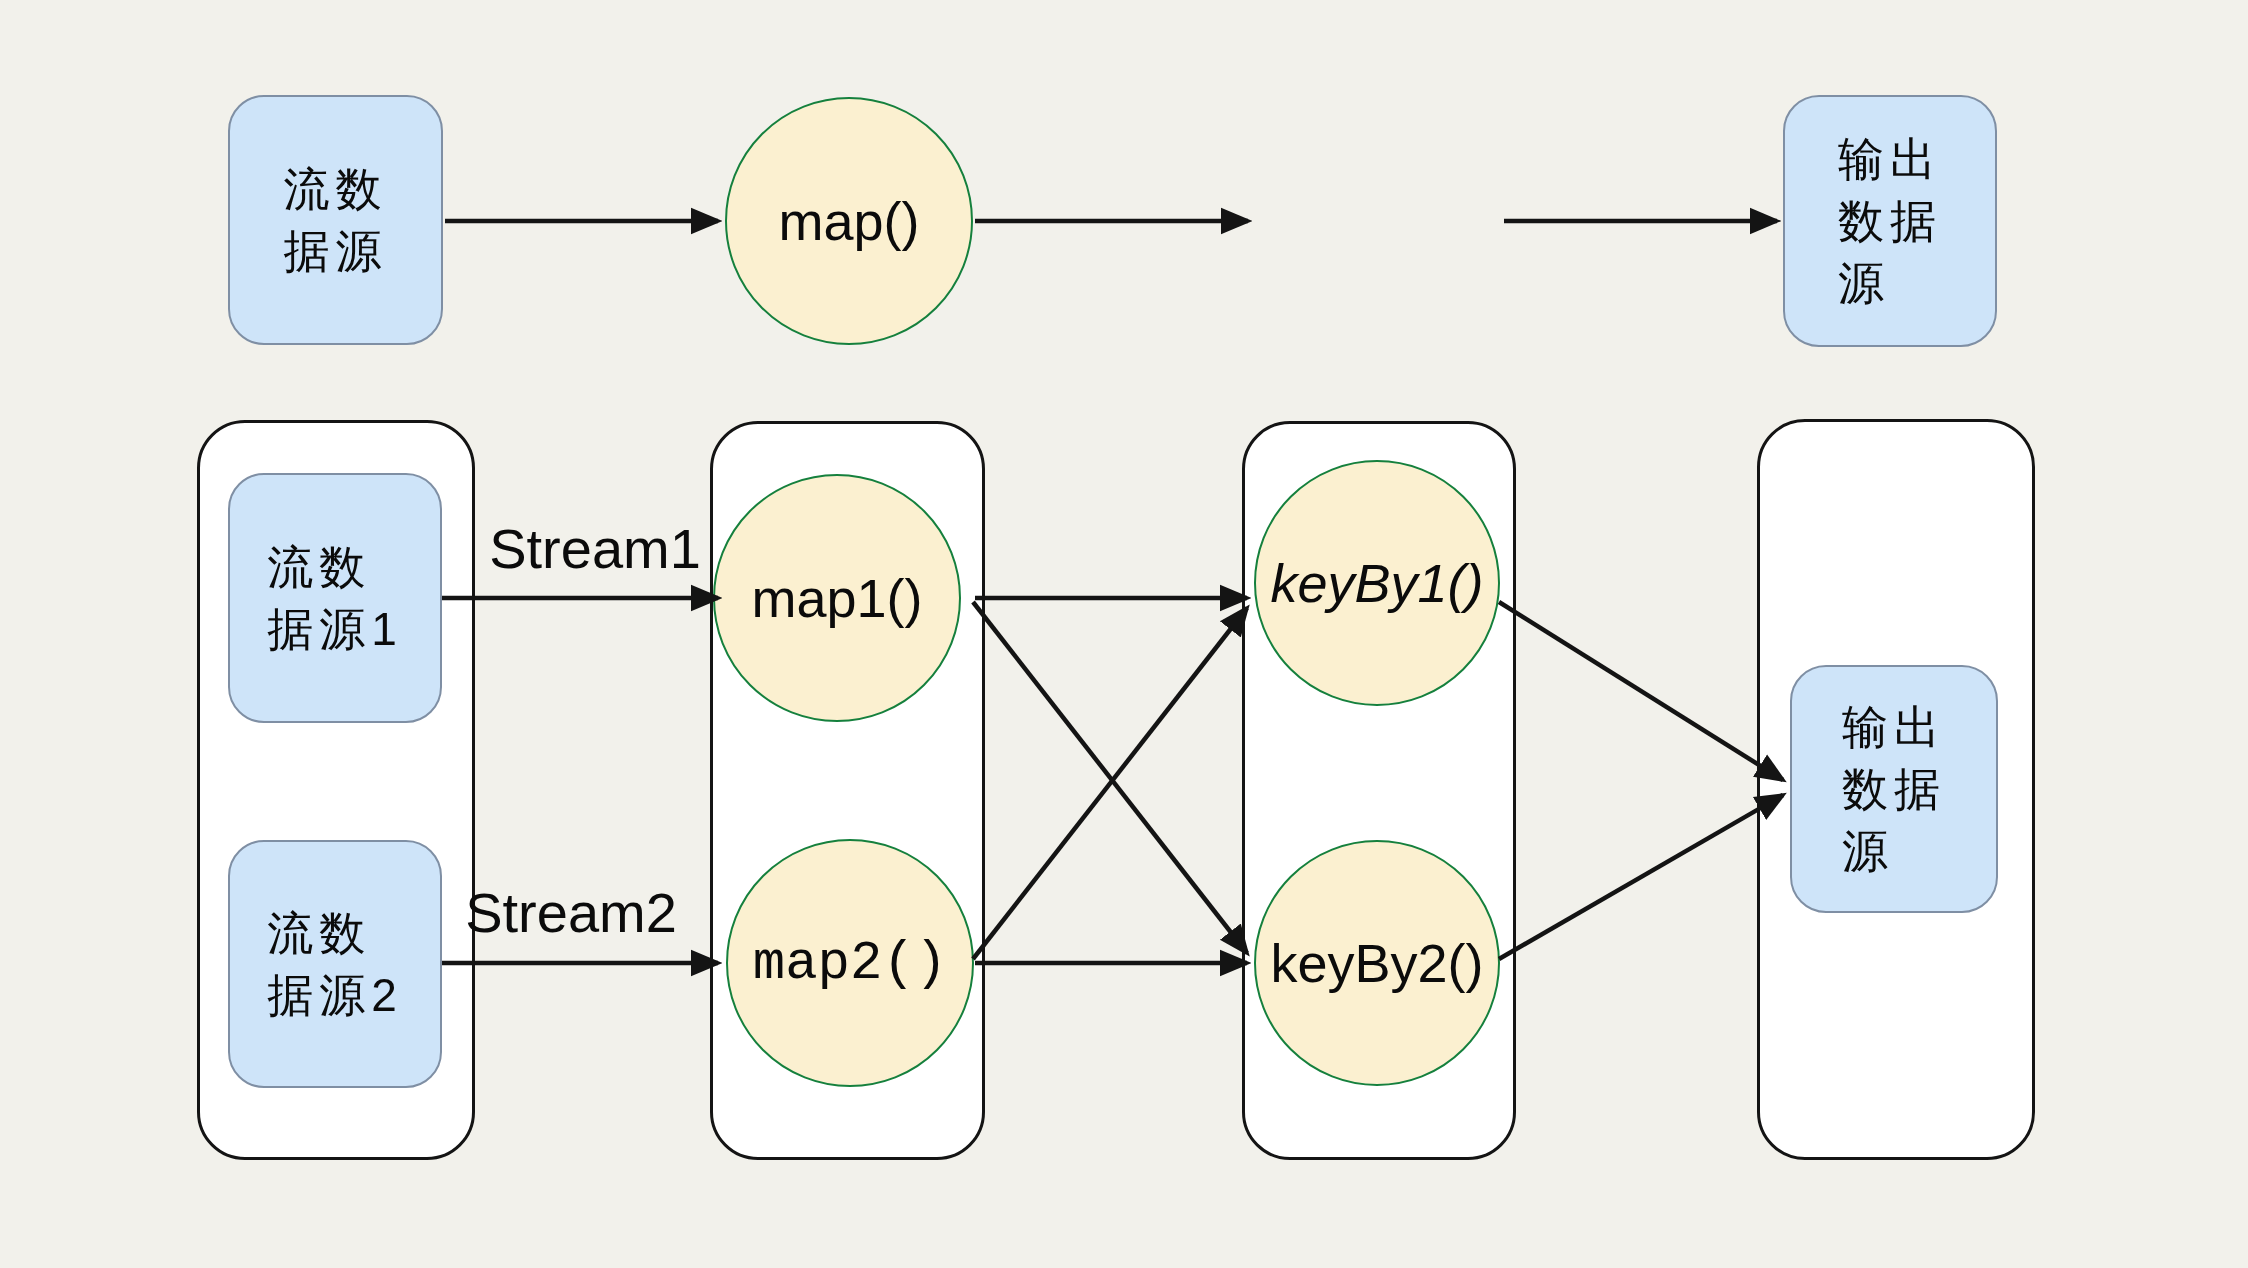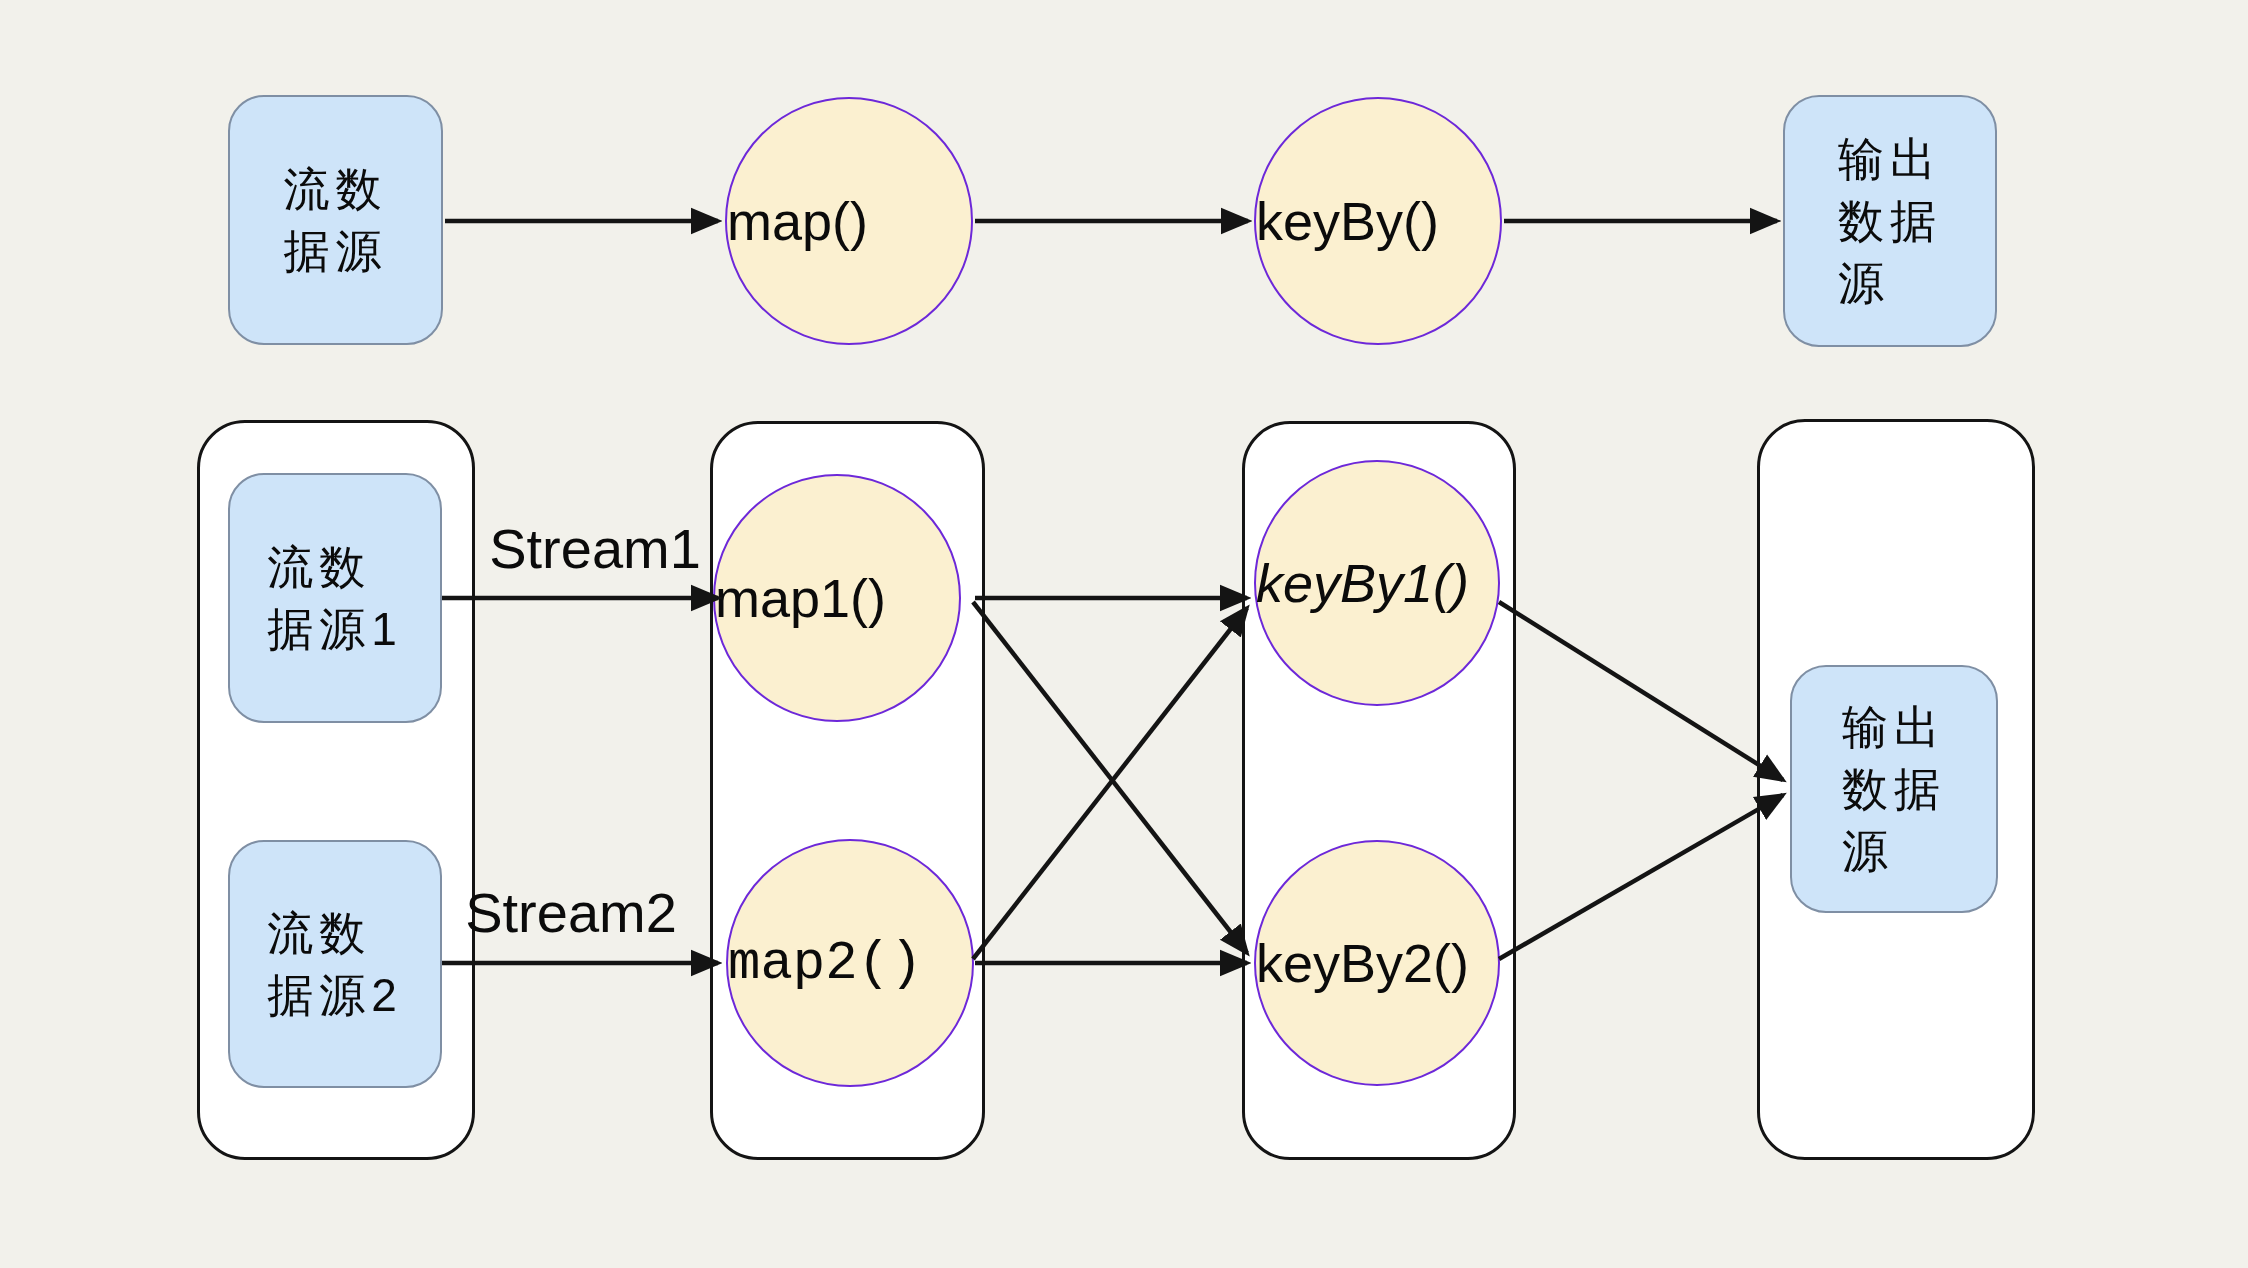--- a/index.html
+++ b/index.html
@@ -39,24 +39,24 @@
     line-height:1.35;
     letter-spacing:6px;
     text-align:left;
     font-weight:500;
   }
 
   
   .circle{
     position:absolute;
     background:#FBF0D0;
-    border:2px solid #6d28d9;
+    border:2px solid #15803d;
     border-radius:50%;
     box-sizing:border-box;
-    display:flex;align-items:center;justify-content:flex-start;
+    display:flex;align-items:center;justify-content:center;
     z-index:2;
   }
   .circle .txt{
     font-size:54px;
     font-weight:400;
     letter-spacing:0px;
     white-space:nowrap;
   }
 
   
@@ -113,23 +113,20 @@
   <div class="container" id="keyby-group"></div>
   <div class="container" id="output-group"></div>
 
   <div class="bluebox" id="top-source-box">
     <span class="txt">流数
 据源</span>
   </div>
   <div class="circle" id="top-map-node">
     <span class="txt">map()</span>
   </div>
-  <div class="circle" id="top-keyby-node">
-    <span class="txt">keyBy()</span>
-  </div>
   <div class="bluebox" id="top-output-box">
     <span class="txt">输出
 数据
 源</span>
   </div>
 
   <div class="bluebox" id="source1-box">
     <span class="txt">流数
 据源1</span>
   </div>

